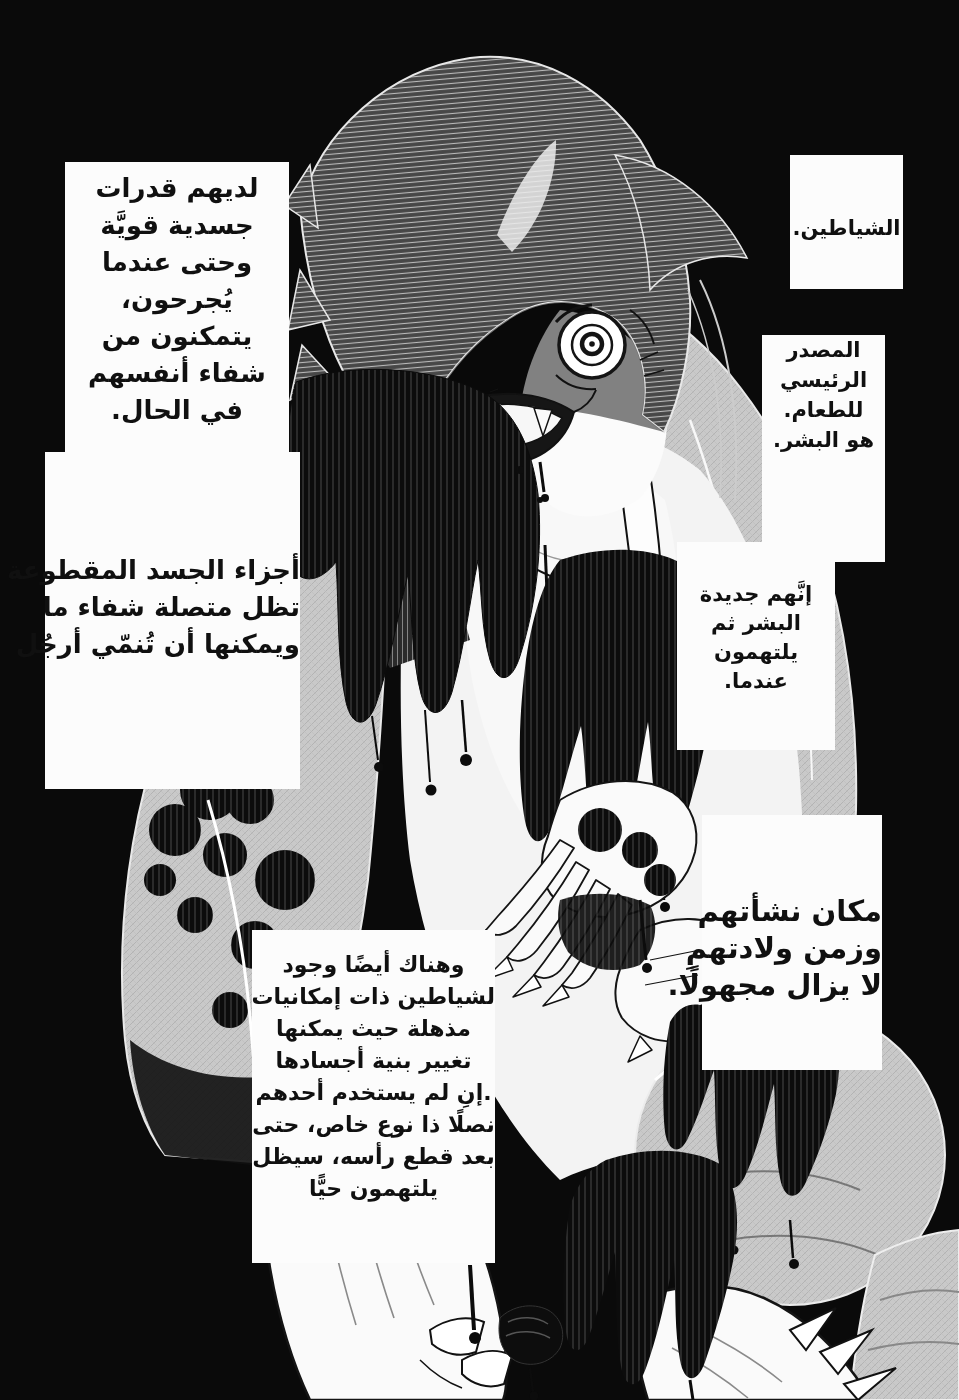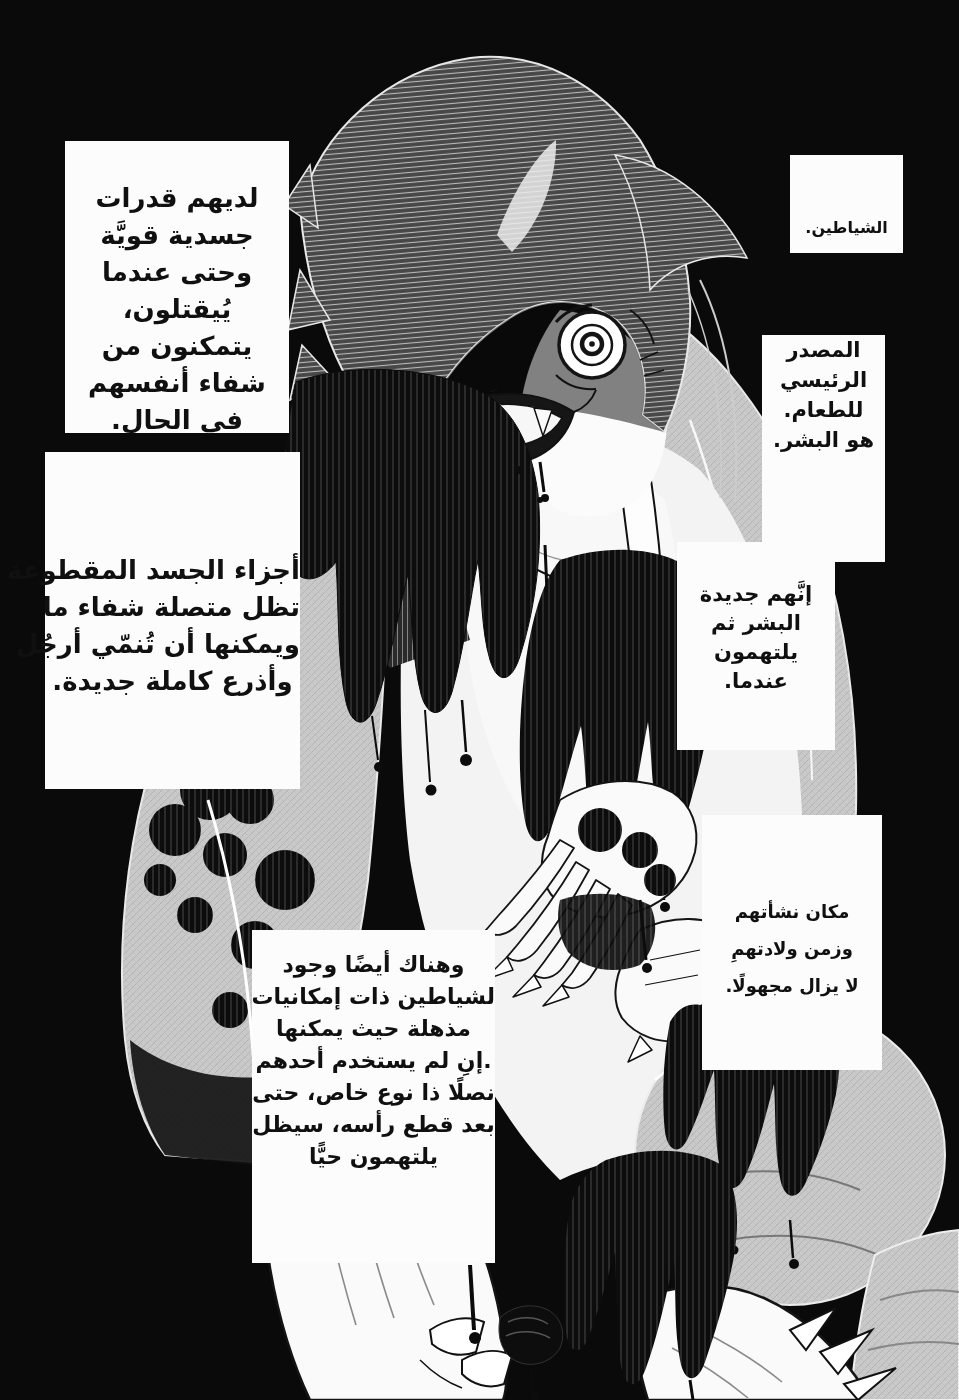--- a/index.html
+++ b/index.html
@@ -7,26 +7,26 @@
     position:relative;width:959px;height:1400px;overflow:hidden;
     background:#0a0a0a;font-family:"DejaVu Sans",sans-serif;
   }
   svg.art{position:absolute;left:0;top:0;}
   .tb{
     position:absolute;background:#fcfcfc;color:#101010;
     direction:rtl;text-align:center;font-weight:bold;
     box-sizing:border-box;
   }
   .tb p{margin:0;white-space:nowrap;}
-  .b-devils   {left:790px;top:155px;width:113px;height:98px;font-size:16px;line-height:30px;padding-top:58px;}
-  .b-abilities{left:65px; top:141px;width:224px;height:292px;font-size:26px;line-height:37px;padding-top:39px;}
+  .b-devils   {left:790px;top:155px;width:113px;height:134px;font-size:21px;line-height:30px;padding-top:58px;}
+  .b-abilities{left:65px; top:162px;width:224px;height:292px;font-size:26px;line-height:37px;padding-top:8px;}
   .b-food     {left:762px;top:335px;width:123px;height:227px;font-size:21px;line-height:30px;}
   .b-kill     {left:677px;top:542px;width:158px;height:208px;font-size:21px;line-height:29px;padding-top:38px;}
   .b-parts    {left:45px; top:452px;width:255px;height:337px;font-size:26px;line-height:37px;padding-top:100px;}
-  .b-origin   {left:702px;top:815px;width:180px;height:255px;font-size:18px;line-height:37px;padding-top:78px;}
+  .b-origin   {left:702px;top:815px;width:180px;height:255px;font-size:29px;line-height:37px;padding-top:78px;}
   .b-special  {left:252px;top:930px;width:243px;height:333px;font-size:22px;line-height:32px;padding-top:19px;}
 </style>
 </head>
 <body>
 
 <div class="page">
 
   <svg class="art" width="959" height="1400" viewBox="0 0 959 1400" aria-hidden="true">
     <defs>
       <pattern id="phair" width="5" height="5" patternUnits="userSpaceOnUse" patternTransform="rotate(-5)">
@@ -227,21 +227,21 @@
   </svg>
 
   <div class="tb b-devils">
     <p>الشياطين.</p>
   </div>
 
   <div class="tb b-abilities">
     <p>لديهم قدرات</p>
     <p>جسدية قويَّة</p>
     <p>وحتى عندما</p>
-    <p>يُيقتلون،</p>
+    <p>يُجرحون،</p>
     <p>يتمكنون من</p>
     <p>شفاء أنفسهم</p>
     <p>في الحال.</p>
   </div>
 
   <div class="tb b-food">
     <p>المصدر</p>
     <p>الرئيسي</p>
     <p>للطعام.</p>
     <p>هو البشر.</p>
@@ -251,32 +251,32 @@
     <p>إنَّهم جديدة</p>
     <p>البشر ثم</p>
     <p>يلتهمون</p>
     <p>عندما.</p>
   </div>
 
   <div class="tb b-parts">
     <p>أجزاء الجسد المقطوعة</p>
     <p>تظل متصلة شفاء ما</p>
     <p>ويمكنها أن تُنمّي أرجُل</p>
-    <p>وأذرع كاملة جديدة.</p>
   </div>
 
   <div class="tb b-origin">
     <p>مكان نشأتهم</p>
     <p>وزمن ولادتهمِ</p>
     <p>لا يزال مجهولًا.</p>
   </div>
 
   <div class="tb b-special">
     <p>وهناك أيضًا وجود</p>
     <p>لشياطين ذات إمكانيات</p>
     <p>مذهلة حيث يمكنها</p>
+    <p>تغيير بنية أجسادها</p>
     <p>.إنِ لم يستخدم أحدهم</p>
     <p>نصلًا ذا نوع خاص، حتى</p>
     <p>بعد قطع رأسه، سيظل</p>
     <p>يلتهمون حيًّا</p>
   </div>
 
 </div>
 
 </body></html>

